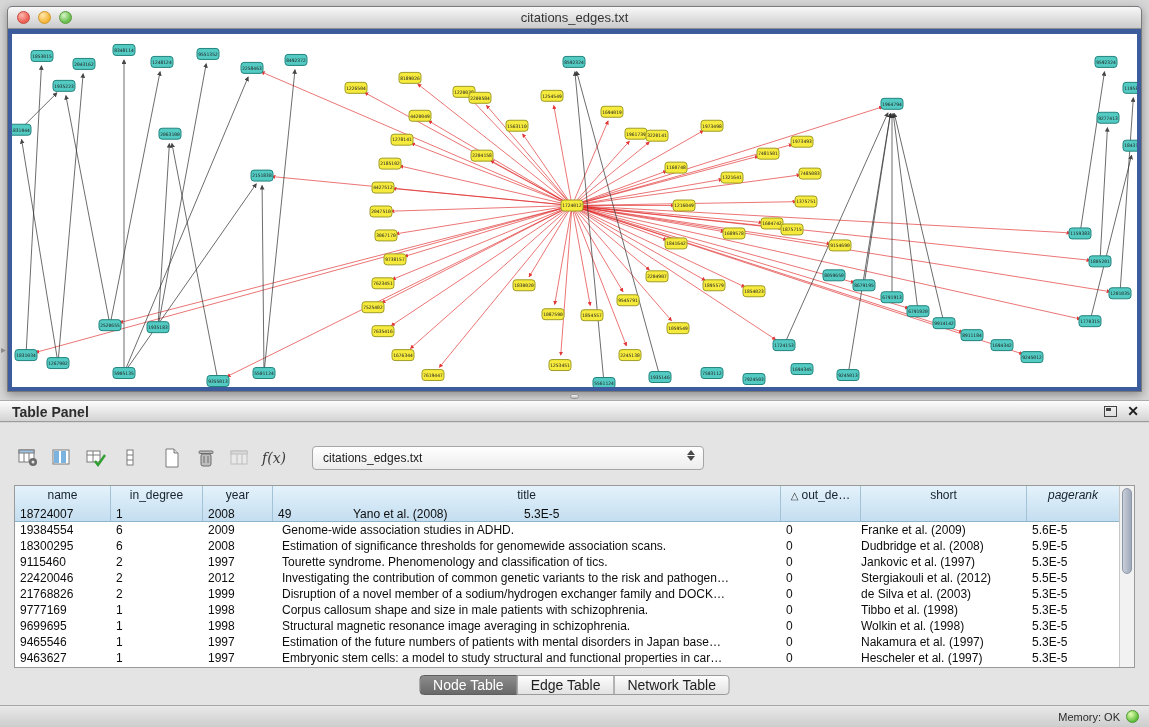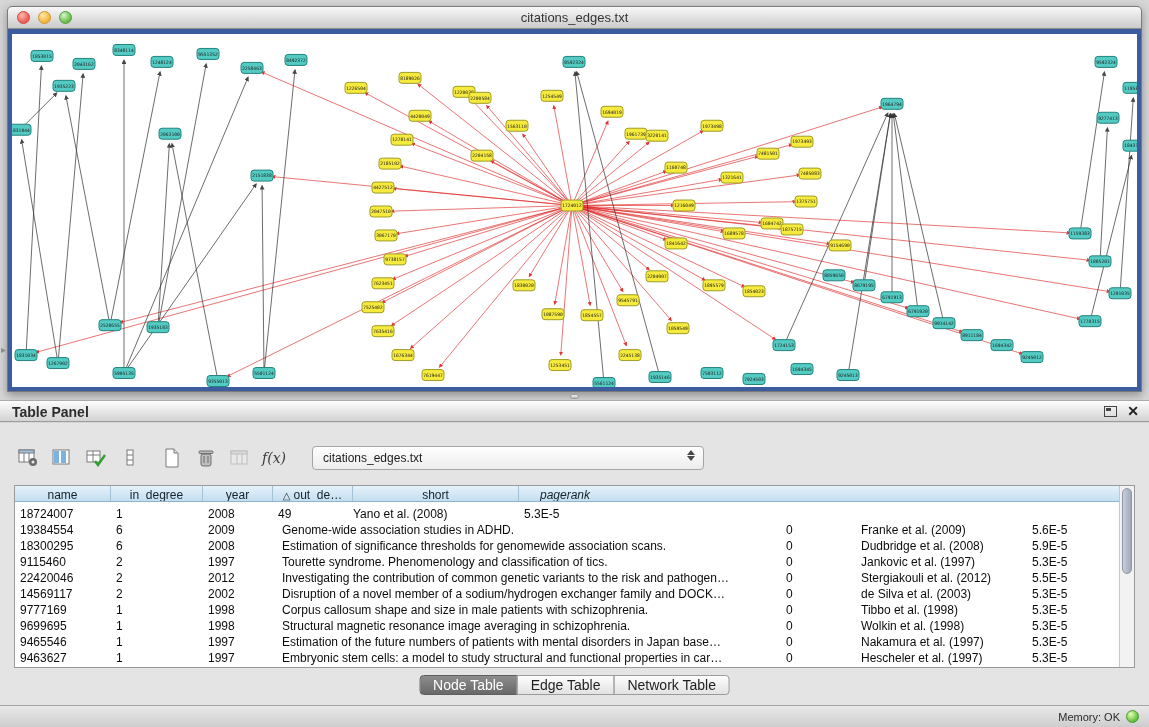--- a/index.html
+++ b/index.html
@@ -77,21 +77,21 @@
   }
   .combo-stepper { position:absolute; right:6px; top:3px; width:12px; display:flex; flex-direction:column; align-items:center; gap:1px; }
   .combo-stepper .up    { width:0;height:0;border-left:4px solid transparent;border-right:4px solid transparent;border-bottom:5px solid #4a4a4a; }
   .combo-stepper .down  { width:0;height:0;border-left:4px solid transparent;border-right:4px solid transparent;border-top:5px solid #4a4a4a; }
 
   
   #data-table {
     position:absolute; left:14px; top:62px; width:1121px; height:183px;
     background:#fff; border:1px solid #9a9a9a; overflow:hidden;
   }
-  #table-head { display:flex; height:16px; background:linear-gradient(#e4f2fb,#c4def0); border-bottom:1px solid #8fb3cb; }
+  #table-head { display:flex; height:36px; background:linear-gradient(#e4f2fb,#c4def0); border-bottom:1px solid #8fb3cb; }
   .th {
     font-size:12px; color:#15222b; text-align:center; line-height:19px;
     border-right:1px solid #a3c2d6; overflow:hidden; white-space:nowrap;
   }
   .sort-glyph { font-size:10px; margin-right:3px; color:#333; }
   #table-body { position:absolute; left:0; top:20px; right:15px; bottom:0; overflow:hidden; }
   .tr { display:flex; height:16px; }
   .td {
     font-size:12px; color:#0c0c0c; line-height:16px; white-space:nowrap; overflow:hidden;
     padding-left:5px;
@@ -692,20 +692,21 @@
           <span class="down"></span>
       </span>
     </div>
   </div>
 
   <div id="data-table">
     <div id="table-head">
         <div class="th col-name"><span>name</span></div>
         <div class="th col-in_degree"><span>in_degree</span></div>
         <div class="th col-year"><span>year</span></div>
+        <div class="th col-title"><span>title</span></div>
         <div class="th col-out_degree"><span class="sort-glyph">△</span><span>out_de…</span></div>
         <div class="th col-short"><span>short</span></div>
         <div class="th col-pagerank"><span>pagerank</span></div>
       </div>
     <div id="table-body">
         <div class="tr">
           <div class="td col-name">18724007</div>
           <div class="td col-in_degree">1</div>
           <div class="td col-year">2008</div>
           <div class="td col-out_degree">49</div>
@@ -742,23 +743,23 @@
         <div class="tr">
           <div class="td col-name">22420046</div>
           <div class="td col-in_degree">2</div>
           <div class="td col-year">2012</div>
           <div class="td col-title">Investigating the contribution of common genetic variants to the risk and pathogen…</div>
           <div class="td col-out_degree">0</div>
           <div class="td col-short">Stergiakouli et al. (2012)</div>
           <div class="td col-pagerank">5.5E-5</div>
         </div>
         <div class="tr">
-          <div class="td col-name">14569117</div>
+          <div class="td col-name">21768826</div>
           <div class="td col-in_degree">2</div>
-          <div class="td col-year">2002</div>
+          <div class="td col-year">1999</div>
           <div class="td col-title">Disruption of a novel member of a sodium/hydrogen exchanger family and DOCK…</div>
           <div class="td col-out_degree">0</div>
           <div class="td col-short">de Silva et al. (2003)</div>
           <div class="td col-pagerank">5.3E-5</div>
         </div>
         <div class="tr">
           <div class="td col-name">9777169</div>
           <div class="td col-in_degree">1</div>
           <div class="td col-year">1998</div>
           <div class="td col-title">Corpus callosum shape and size in male patients with schizophrenia.</div>

